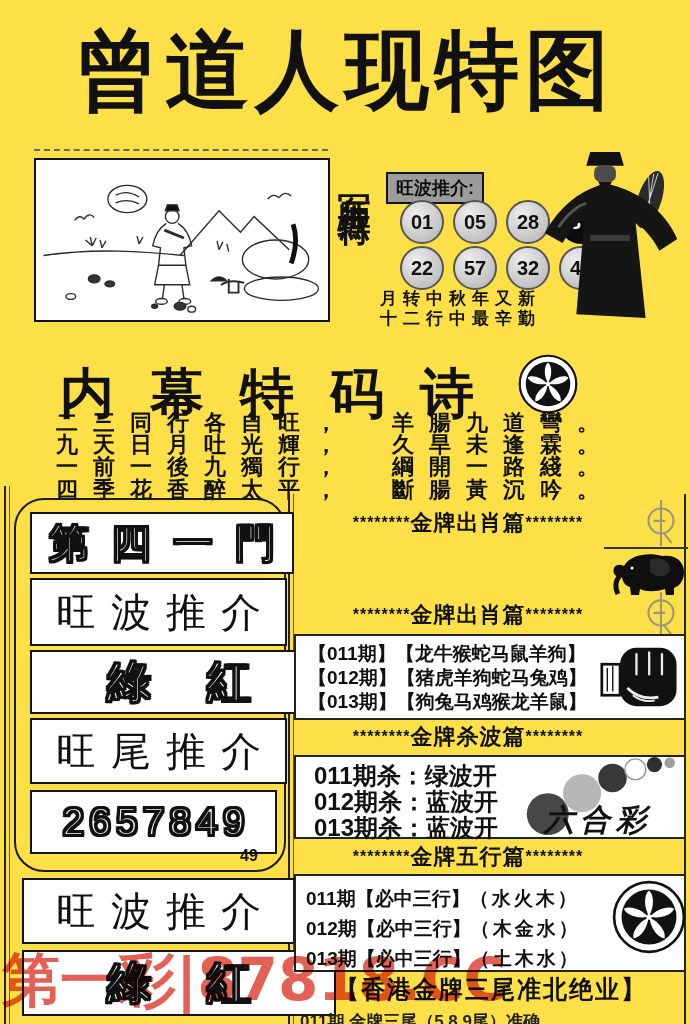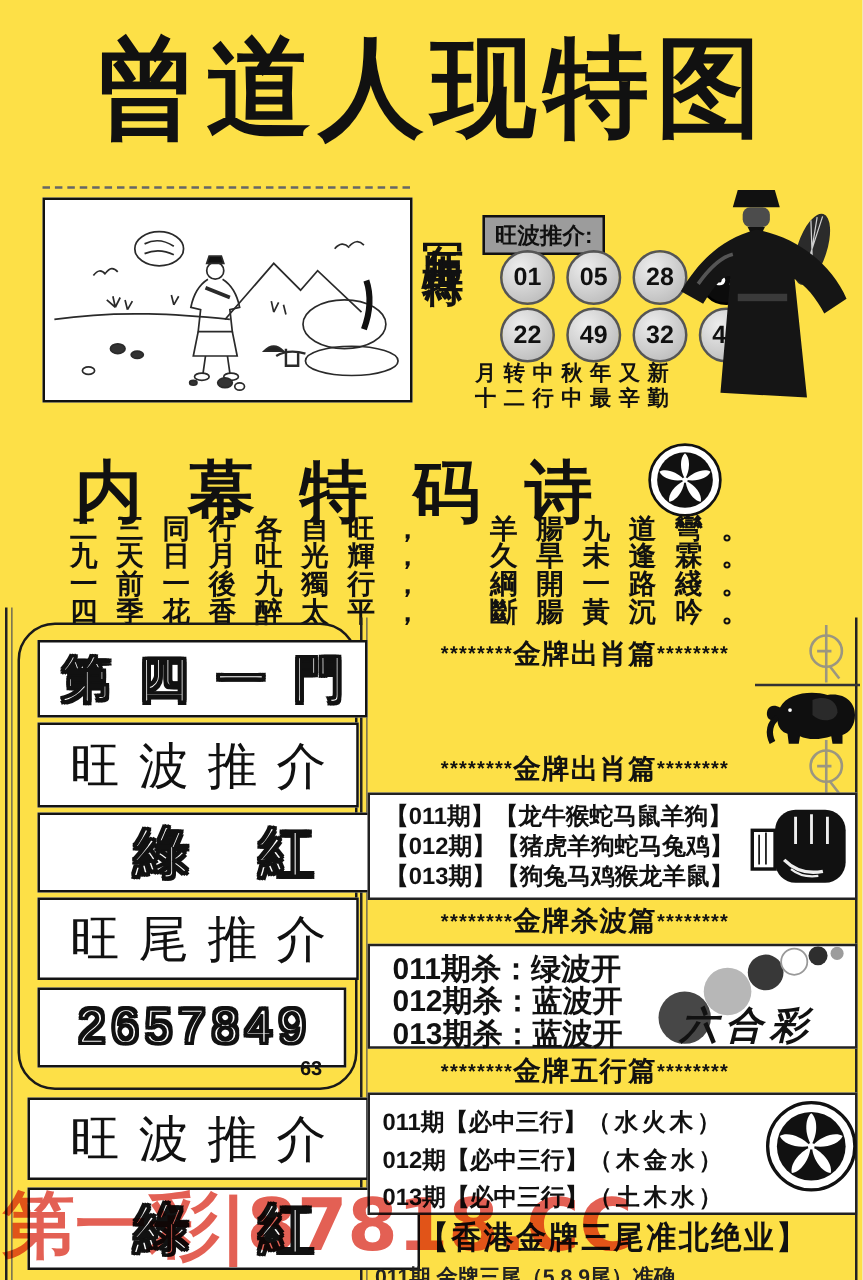--- a/index.html
+++ b/index.html
@@ -147,21 +147,21 @@
   <div class="tips-label">旺波推介:</div>
 
   <div class="ball-row r1">
     <span class="ball">01</span>
     <span class="ball">05</span>
     <span class="ball">28</span>
     <span class="ball dark">37</span>
   </div>
   <div class="ball-row r2">
     <span class="ball">22</span>
-    <span class="ball">49</span>
+    <span class="ball">57</span>
     <span class="ball">32</span>
     <span class="ball">45</span>
   </div>
 
   <div class="verse v1">月转中秋年又新</div>
   <div class="verse v2">十二行中最辛勤</div>
 
   <div class="figure-art">
     <svg width="160" height="178" viewBox="0 0 160 180">
       <g transform="rotate(18 122 52)">
@@ -215,21 +215,21 @@
   <div class="vline v-div1"></div>
   <div class="vline v-div2"></div>
   <div class="vline v-right"></div>
 
   <div class="left-frame"></div>
   <div class="lbox b1 outline-text">第四一門</div>
   <div class="lbox b2 solid">旺波推介</div>
   <div class="lbox b3 outline-text">綠紅</div>
   <div class="lbox b4 solid">旺尾推介</div>
   <div class="lbox b5 outline-text">2657849</div>
-  <div class="page-num">63</div>
+  <div class="page-num">49</div>
   <div class="lbox b6 solid">旺波推介</div>
   <div class="lbox b7 outline-text">綠紅</div>
 
   <div class="sec-header sh1">
     <span class="stars">********</span><span class="sec-title">金牌出肖篇</span><span class="stars">********</span>
   </div>
   <div class="icon-circle ic1">
     <svg width="42" height="48" viewBox="0 0 40 46" stroke="#8a8a8a" fill="none" stroke-width="2">
       <circle cx="20" cy="20" r="12"></circle>
         <path d="M20 0 V44 M13 20 H24 M23 32 l7 9"></path>

